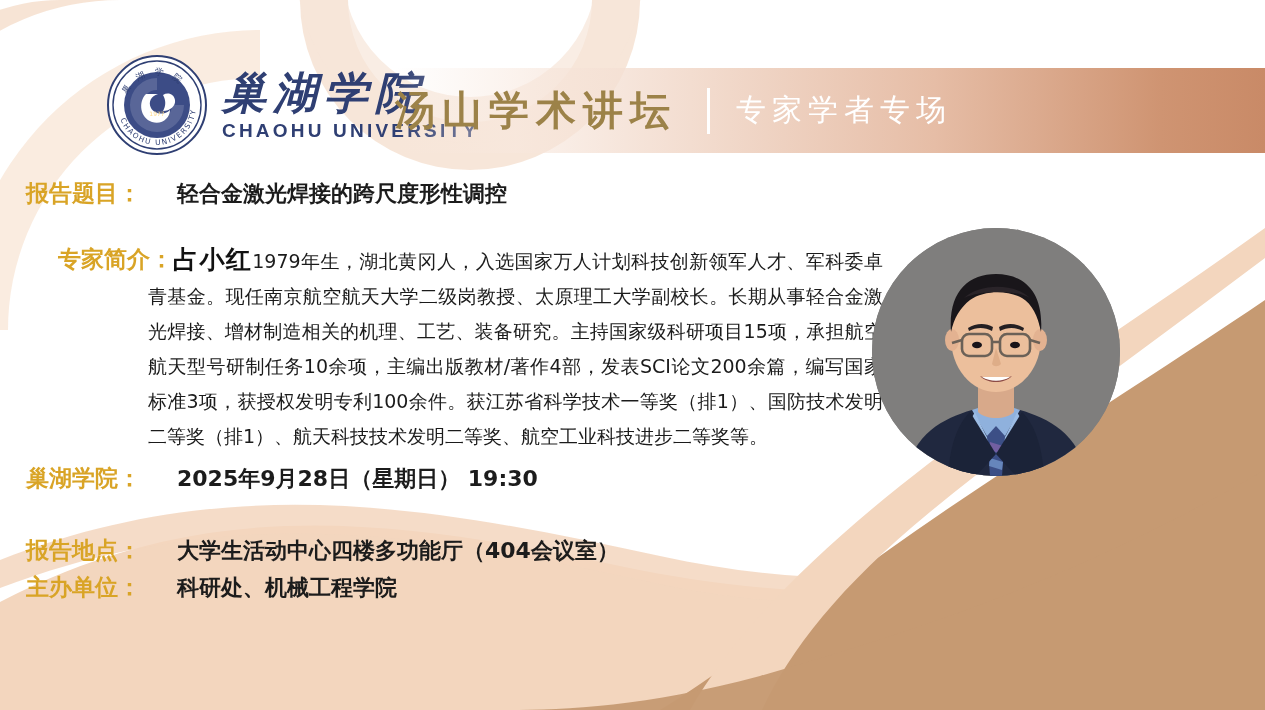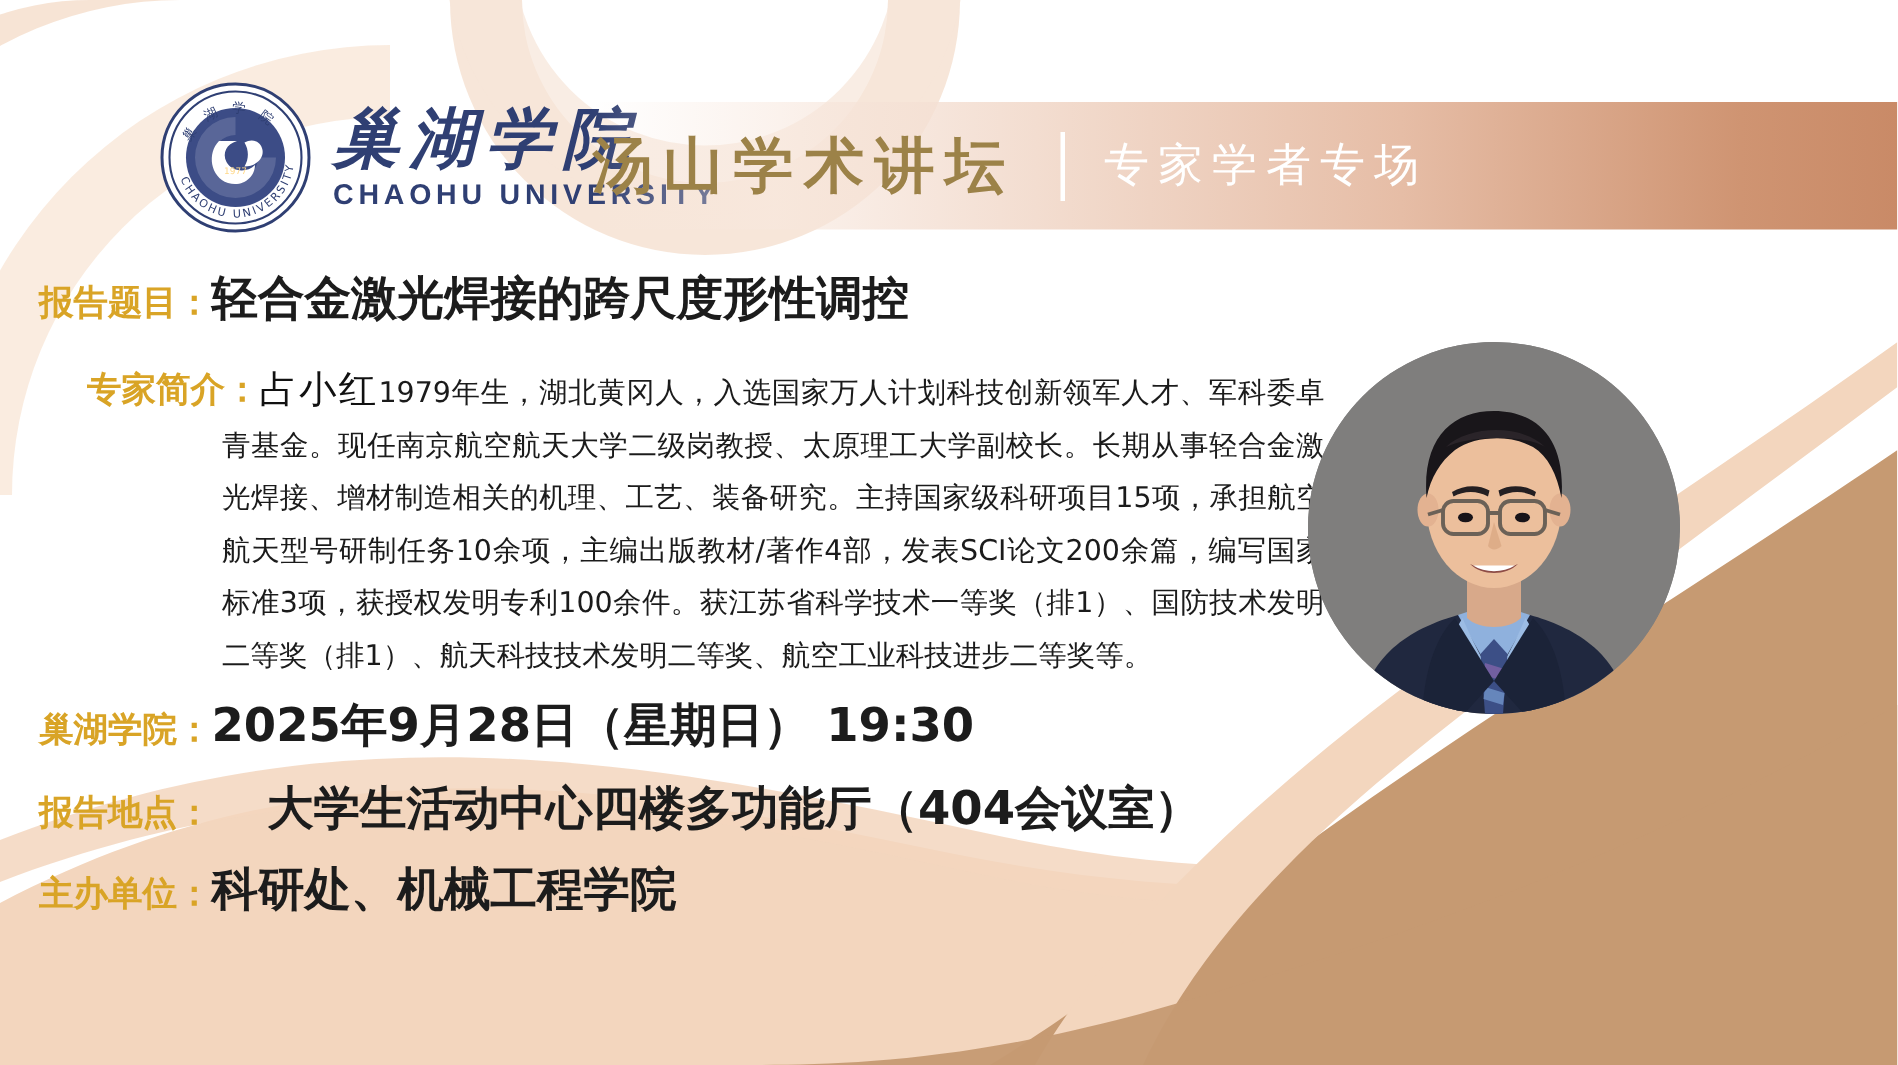--- a/index.html
+++ b/index.html
@@ -60,42 +60,43 @@
   
   .content{position:absolute;left:0;top:0;width:1265px;height:710px;}
 
   .row{position:absolute;display:flex;align-items:baseline;}
   .label{
     color:#d9a426;font-size:23px;font-weight:700;
     letter-spacing:0px;white-space:nowrap;flex:0 0 auto;
     font-family:"DejaVu Sans","Liberation Sans",sans-serif;
   }
   .value-strong{
-    color:#1c1c1c;font-size:31px;font-weight:700;white-space:nowrap;
-    font-family:"DejaVu Sans","Liberation Sans",sans-serif;
+    color:#1c1c1c;font-size:22px;font-weight:700;white-space:nowrap;
+    font-family:"DejaVu Sans","Liberation Sans",sans-serif;
+    margin-left:36px;
   }
 
   #row-title{left:26px;top:178px;}
   #row-time{left:26px;top:463px;}
-  #row-place{left:26px;top:518px;gap:37px;}
+  #row-place{left:26px;top:535px;}
   #row-host{left:26px;top:572px;}
 
   
   #row-bio{position:absolute;left:26px;top:242px;width:860px;}
   .bio-label{
     color:#d9a426;font-size:23px;font-weight:700;float:left;
     line-height:35px;white-space:nowrap;margin-left:32px;
   }
   .bio-body{
     margin-left:122px;
     font-size:19px;color:#1b1b1b;line-height:35px;text-align:justify;
     width:735px;
     font-family:"DejaVu Sans","Liberation Sans",sans-serif;
   }
-  .bio-name{font-size:25px;font-weight:400;color:#111;letter-spacing:1px;}
+  .bio-name{font-size:25px;font-weight:700;color:#111;letter-spacing:1px;}
 
   
   .portrait{
     position:absolute;left:872px;top:228px;width:248px;height:248px;
     border-radius:50%;overflow:hidden;
     background:#807f7e;
   }
   .portrait svg{display:block;}
 </style>
 </head>

